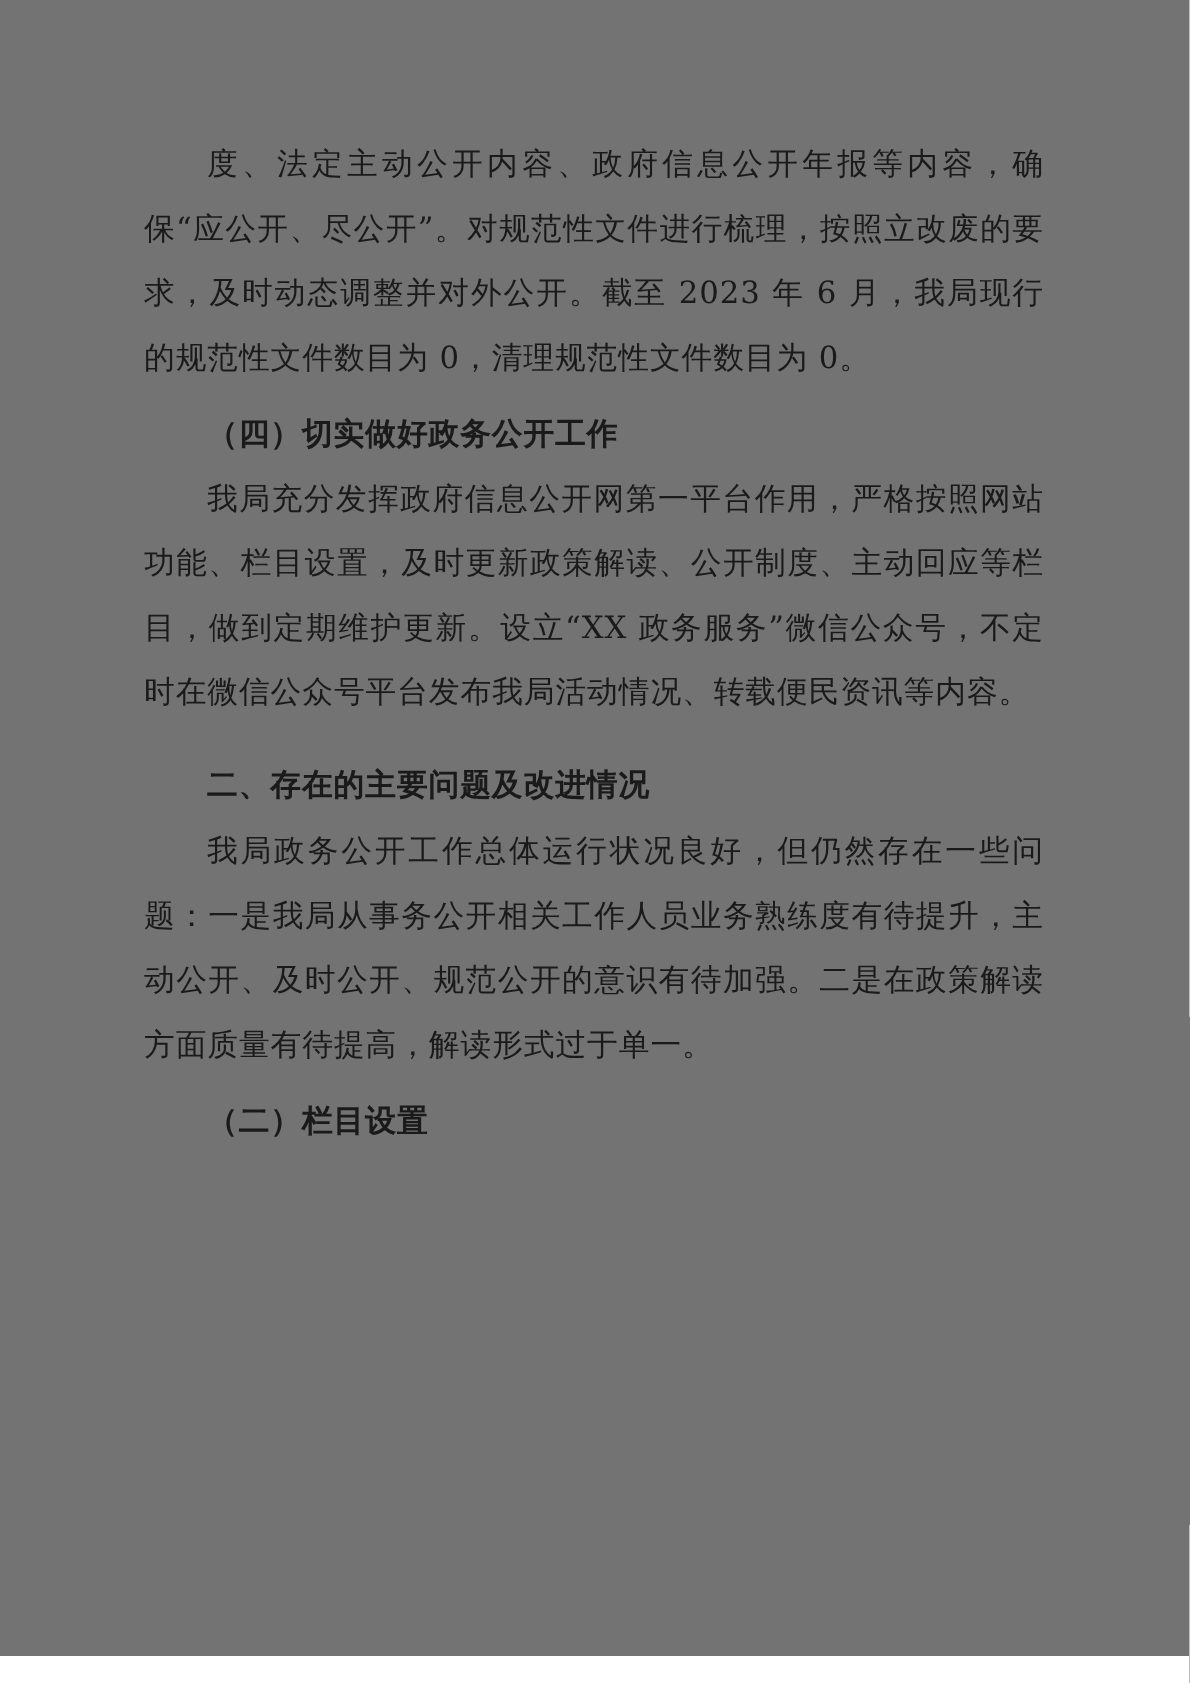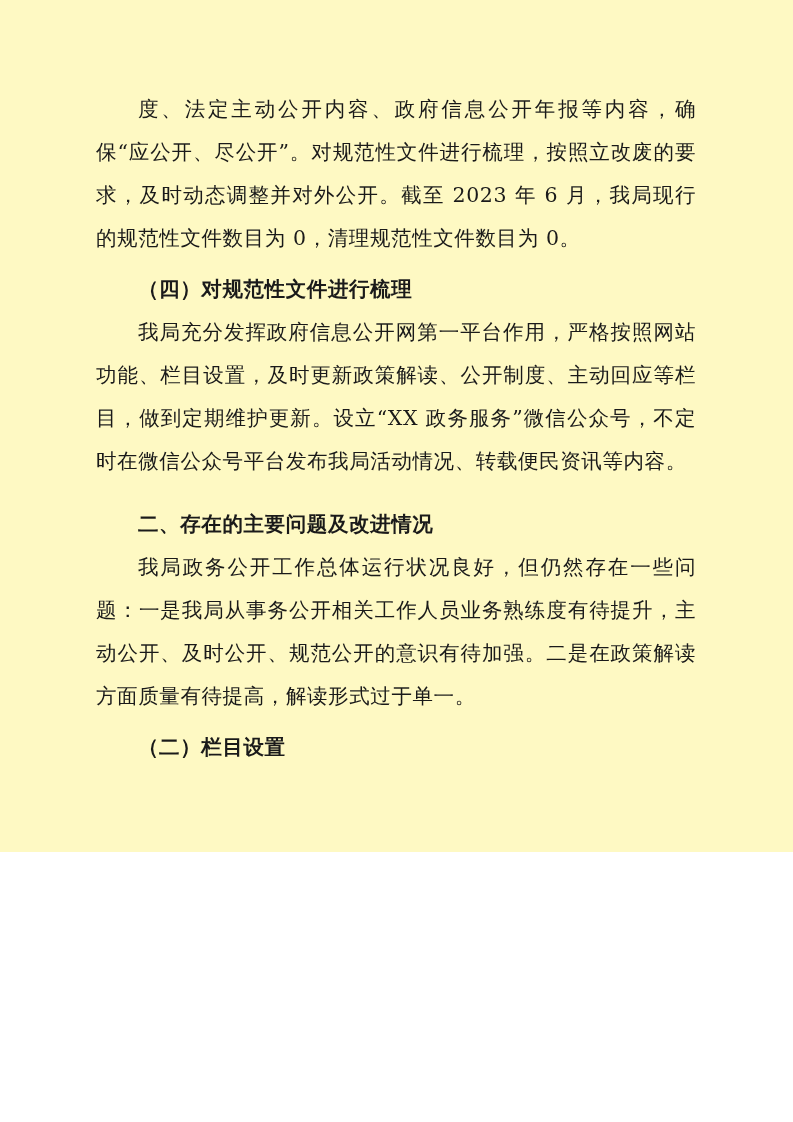--- a/index.html
+++ b/index.html
@@ -3,22 +3,22 @@
 <meta charset="utf-8">
 <style>
   html, body {
     margin: 0;
     padding: 0;
     background: #ffffff;
   }
   .page {
     position: relative;
     width: 793px;
-    height: 852px;
-    background: #fef9c3;
+    height: 1104px;
+    background: #737373;
     box-sizing: border-box;
     overflow: hidden;
   }
   .content {
     position: absolute;
     left: 96px;
     top: 88px;
     width: 600px;
   }
   .para {
@@ -60,21 +60,21 @@
 </head>
 <body>
 
 <div class="page">
   <div class="content">
 
     <p class="para indent2">度、法定主动公开内容、政府信息公开年报等内容，确保“应公开、尽公开”。对规范性文件进行梳理，按照立改废的要求，及时动态调整并对外公开。截至 2023 年 6 月，我局现行的规范性文件数目为 0，清理规范性文件数目为 0。</p>
 
     <div class="gap-small"></div>
 
-    <p class="subheading">（四）对规范性文件进行梳理</p>
+    <p class="subheading">（四）切实做好政务公开工作</p>
 
     <p class="para indent2">我局充分发挥政府信息公开网第一平台作用，严格按照网站功能、栏目设置，及时更新政策解读、公开制度、主动回应等栏目，做到定期维护更新。设立“XX 政务服务”微信公众号，不定时在微信公众号平台发布我局活动情况、转载便民资讯等内容。</p>
 
 
 
     <div class="gap-med"></div>
 
     <p class="heading">二、存在的主要问题及改进情况</p>
 
 

